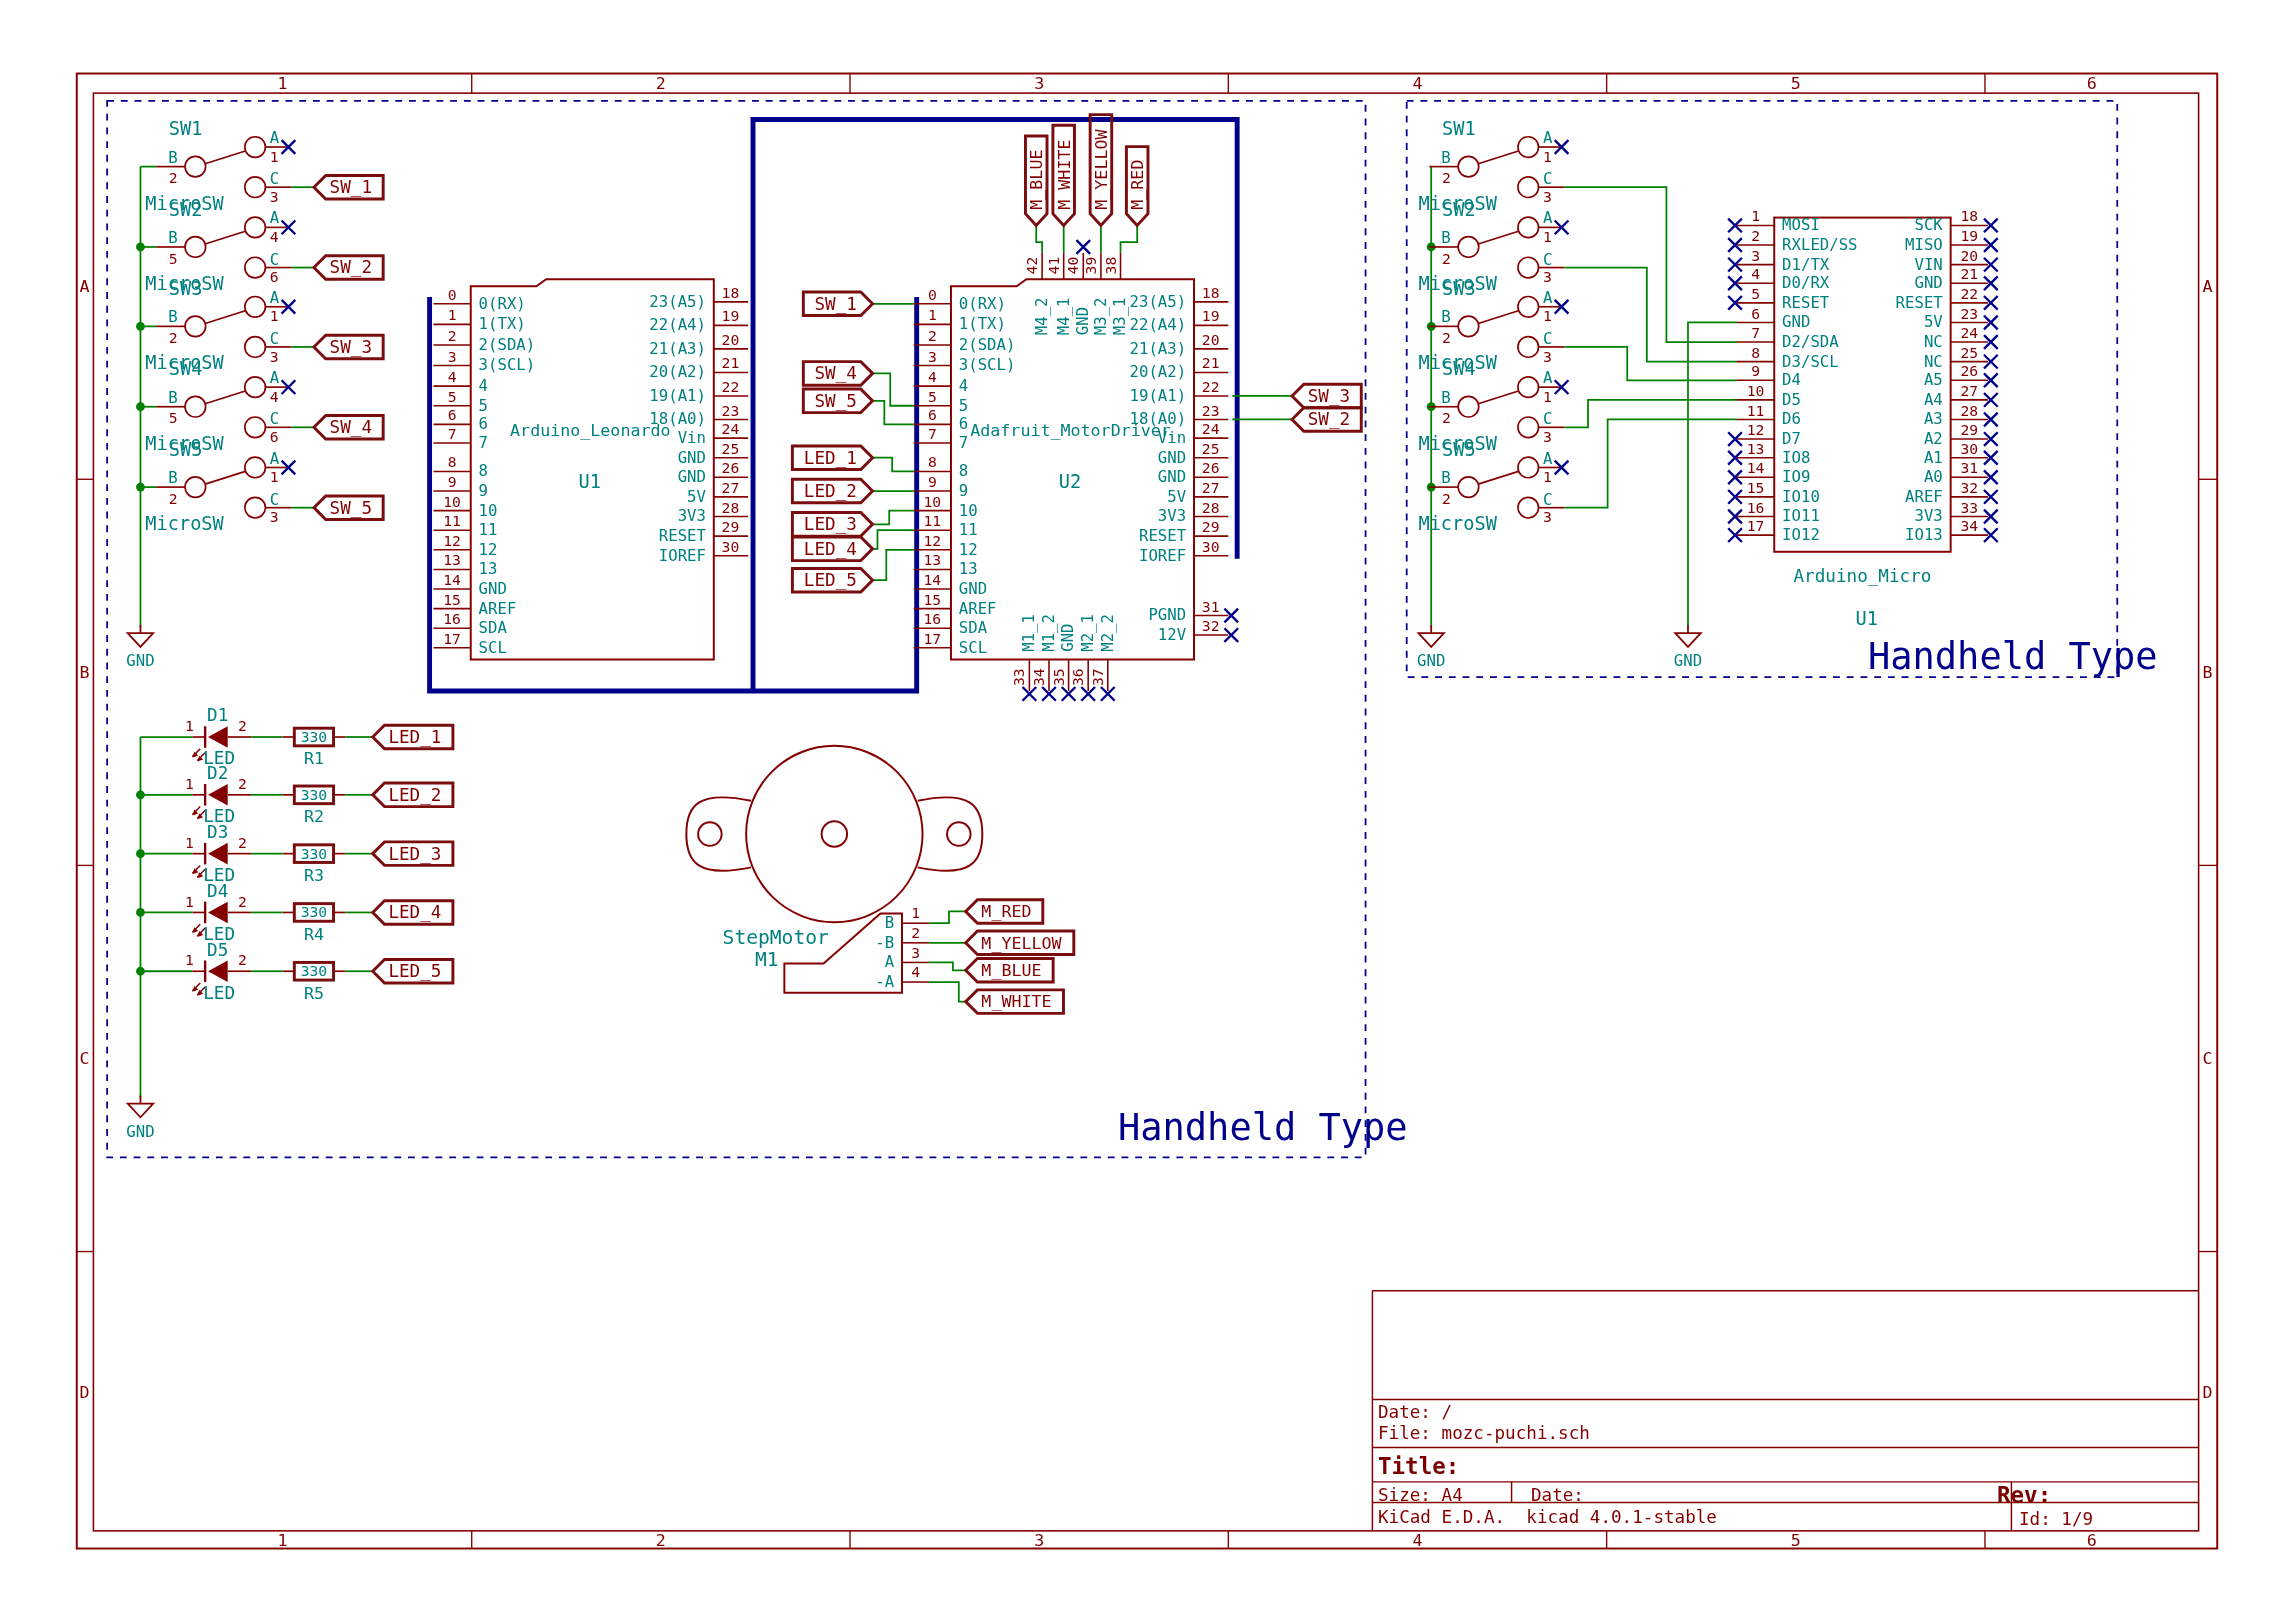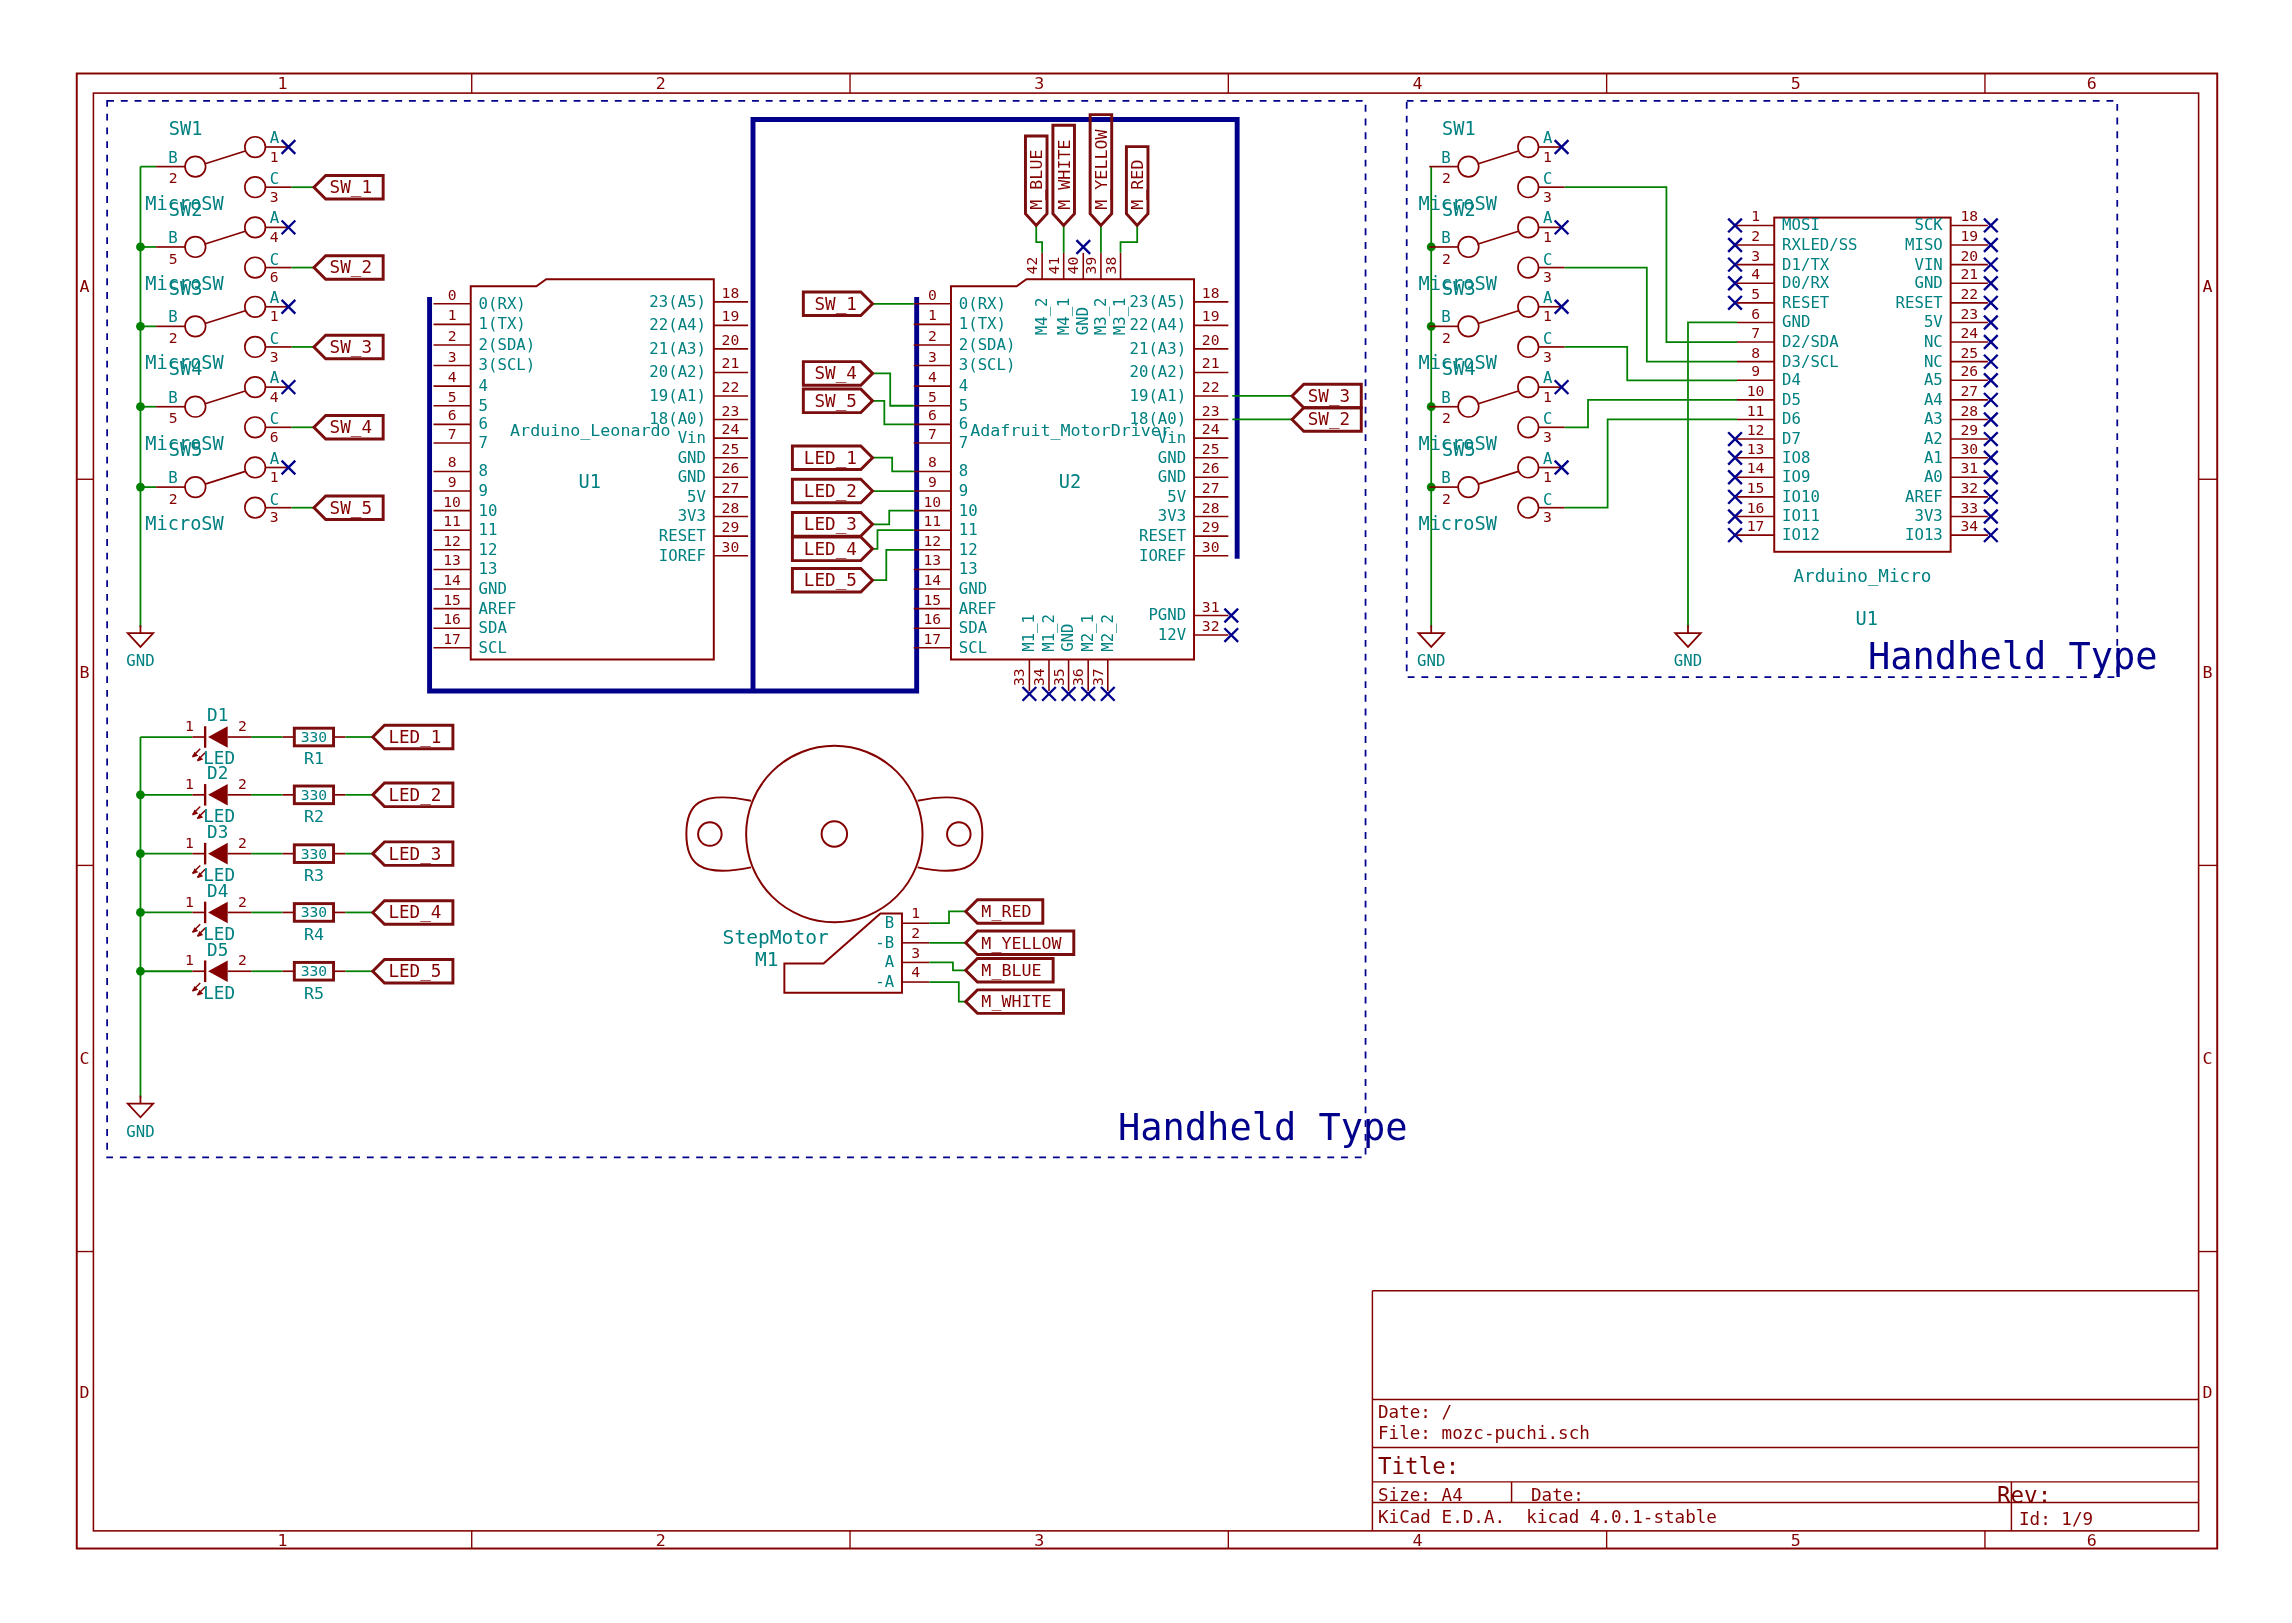--- a/index.html
+++ b/index.html
@@ -1,20 +1,20 @@
 <!DOCTYPE html>
 <html><head>
 <meta charset="utf-8">
 <style>
   html,body{margin:0;padding:0;background:#fff;}
   .sheet{position:relative;width:2293px;height:1623px;background:#ffffff;overflow:hidden;}
   svg text{font-family:"DejaVu Sans Mono",monospace;}
   .ovl{position:absolute;font-family:"DejaVu Sans Mono",monospace;color:#840000;font-size:17.6px;white-space:pre;pointer-events:none;}
   .big{color:#00008b;font-size:37px;}
-  .boldred{font-weight:normal;font-size:22.5px;color:#7a0000;}
+  .boldred{font-weight:bold;font-size:22.5px;color:#7a0000;}
 </style>
 </head>
 <body>
 
 <div class="sheet">
   <svg id="schem" width="2293" height="1623" viewBox="0 0 2339 1656">
       <g>
         <rect x="78" y="75" width="2184" height="1505" fill="none" stroke="#840000" stroke-width="2"></rect>
         <rect x="95" y="95" width="2148" height="1467" fill="none" stroke="#840000" stroke-width="1.6"></rect>
         <line x1="481" y1="75" x2="481" y2="95" stroke="#840000" stroke-width="1.4"></line>

